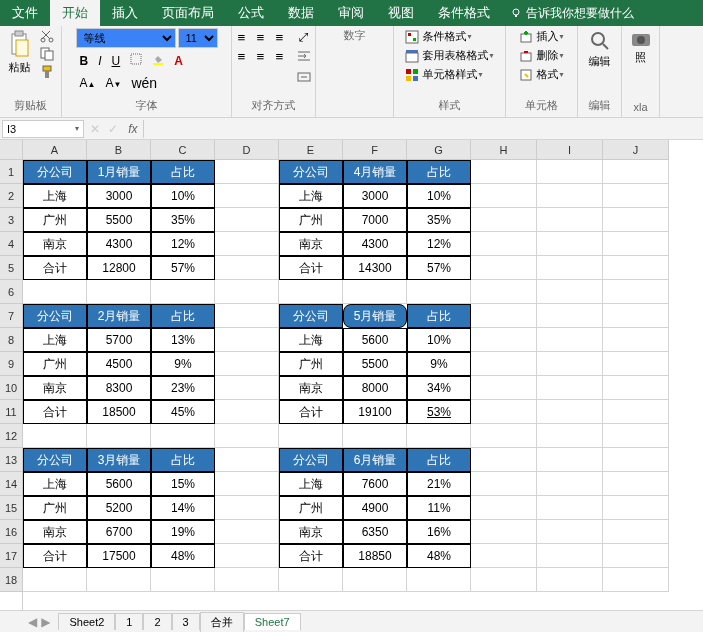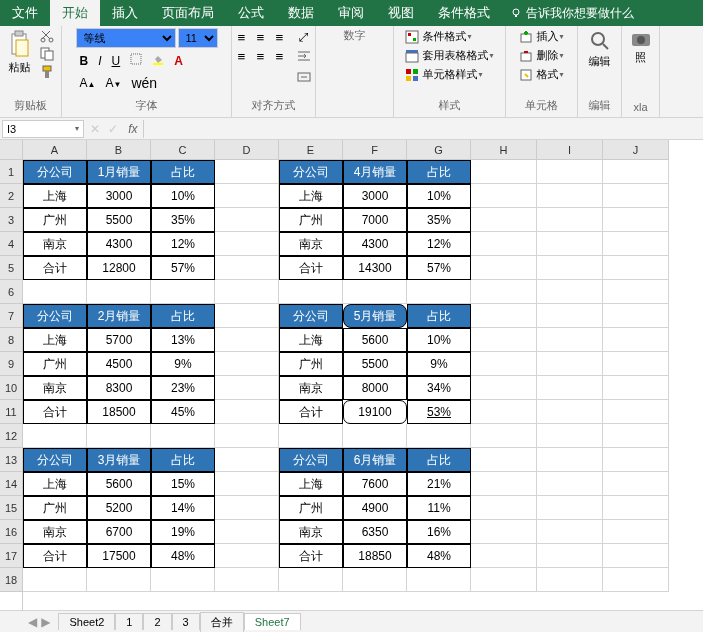--- a/index.html
+++ b/index.html
@@ -415,21 +415,21 @@
           <div class="cell" style="width: 66px;"></div>
           <div class="cell" style="width: 66px;"></div>
           <div class="cell" style="width: 66px;"></div>
         </div>
         <div class="rw">
           <div class="cell td" style="width: 64px;">合计</div>
           <div class="cell td" style="width: 64px;">18500</div>
           <div class="cell td" style="width: 64px;">45%</div>
           <div class="cell" style="width: 64px;"></div>
           <div class="cell td" style="width: 64px;">合计</div>
-          <div class="cell td" style="width: 64px; border-radius: 7px;">19100</div>
+          <div class="cell td" style="width: 64px;">19100</div>
           <div class="cell td" style="width: 64px; text-decoration: underline;">53%</div>
           <div class="cell" style="width: 66px;"></div>
           <div class="cell" style="width: 66px;"></div>
           <div class="cell" style="width: 66px;"></div>
         </div>
         <div class="rw">
           <div class="cell" style="width: 64px;"></div>
           <div class="cell" style="width: 64px;"></div>
           <div class="cell" style="width: 64px;"></div>
           <div class="cell" style="width: 64px;"></div>

